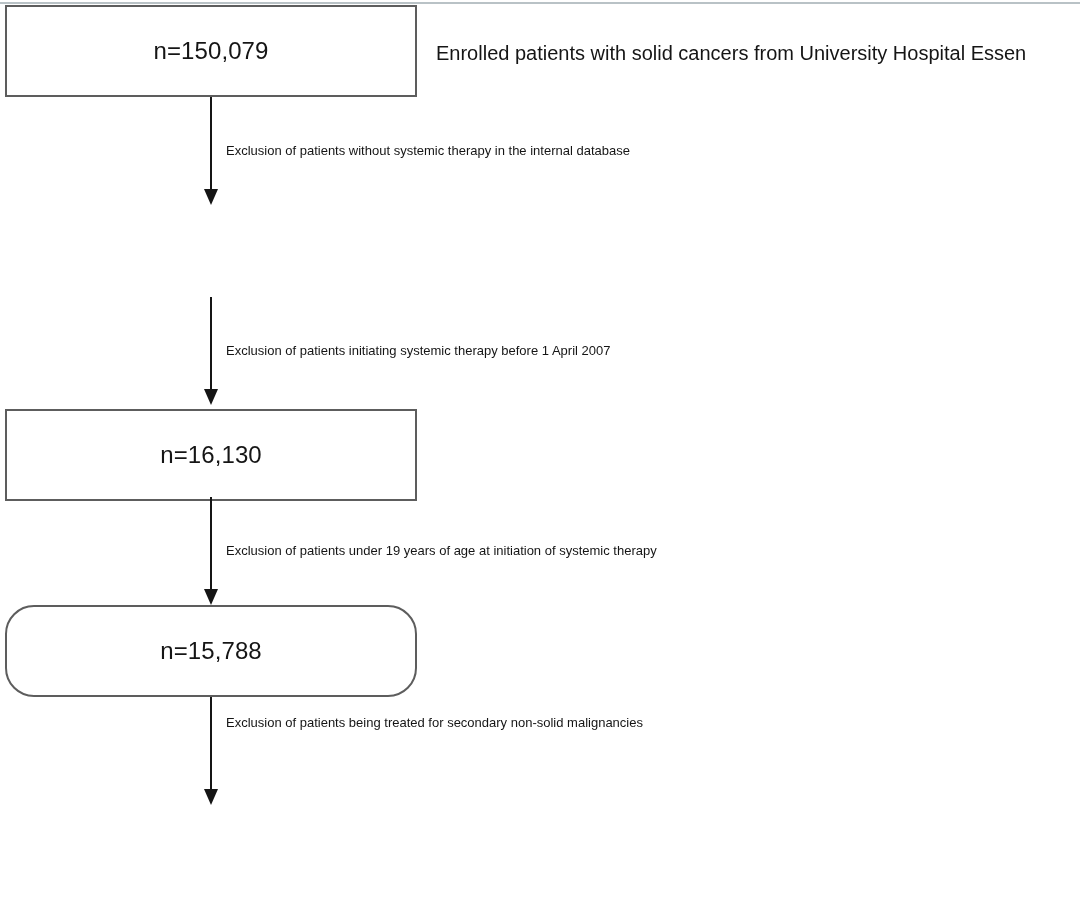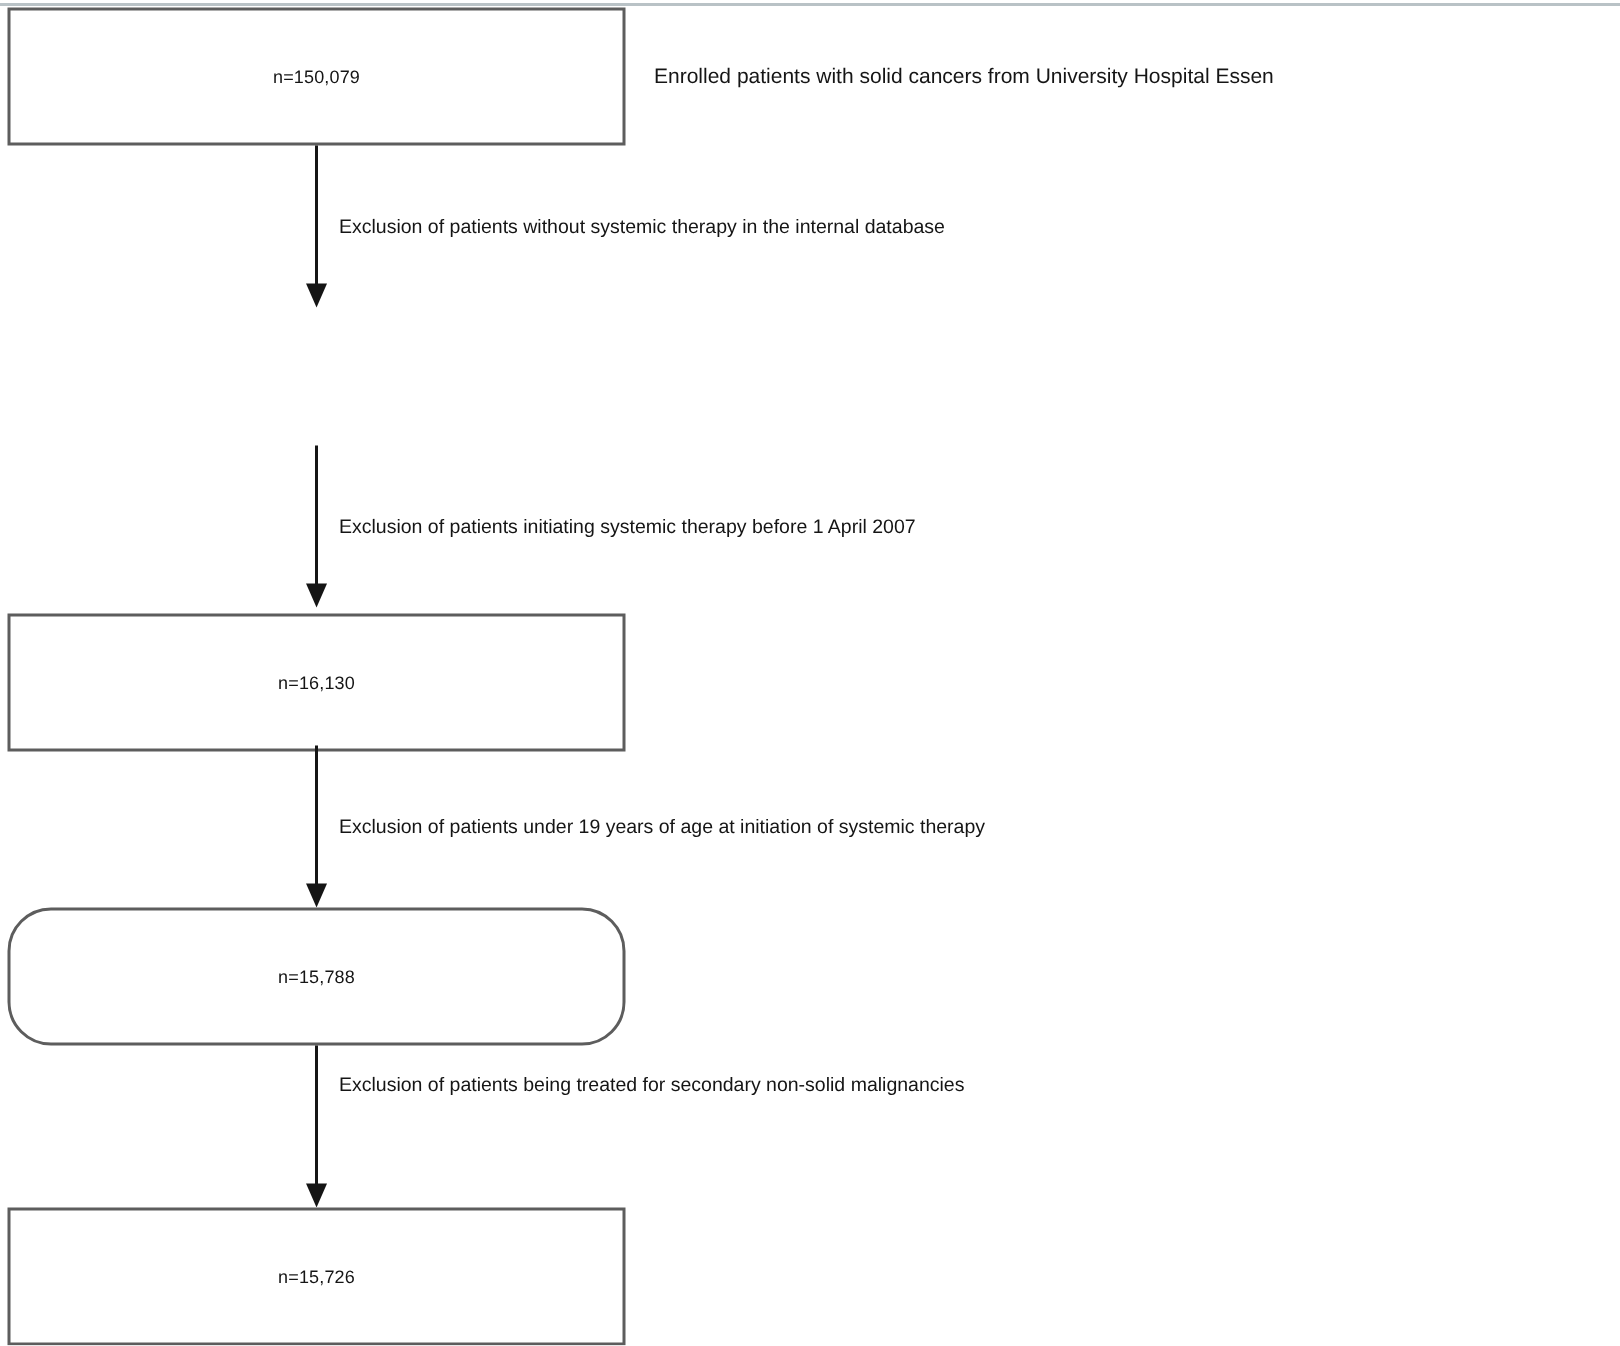--- a/index.html
+++ b/index.html
@@ -34,21 +34,21 @@
     width: 412px;
     height: 92px;
     box-sizing: border-box;
     border: 2px solid #5d5d5d;
     background: #ffffff;
     display: flex;
     align-items: center;
     justify-content: center;
   }
   .node-count {
-    font-size: 12px;
+    font-size: 24px;
     line-height: 1;
     letter-spacing: 0.1px;
     color: #151515;
     white-space: pre;
   }
   
   .connector {
     position: absolute;
     left: 210px;
     width: 2px;
@@ -68,21 +68,21 @@
     position: absolute;
     left: 226px;
     font-size: 13px;
     line-height: 1;
     color: #151515;
     white-space: nowrap;
   }
   .side-label {
     position: absolute;
     left: 436px;
-    font-size: 14px;
+    font-size: 20px;
     line-height: 1;
     color: #151515;
     white-space: nowrap;
   }
 </style>
 </head>
 <body>
 
 <div id="flowchart-canvas">
 
@@ -111,17 +111,14 @@
   <div class="edge-label" style="top:544px;">Exclusion of patients under 19 years of age at initiation of systemic therapy</div>
 
   <div class="node-box" style="top:605px;border-radius:29px;">
     <span class="node-count">n=15,788</span>
   </div>
 
   <div class="connector" style="top:697px; height:94px;"></div>
   <div class="arrowhead" style="top:789px;"></div>
   <div class="edge-label" style="top:716px;">Exclusion of patients being treated for secondary non-solid malignancies</div>
 
-  <div class="node-box" style="top:805px;">
-    <span class="node-count">n=15,726</span>
-  </div>
 
 </div>
 
 </body></html>

